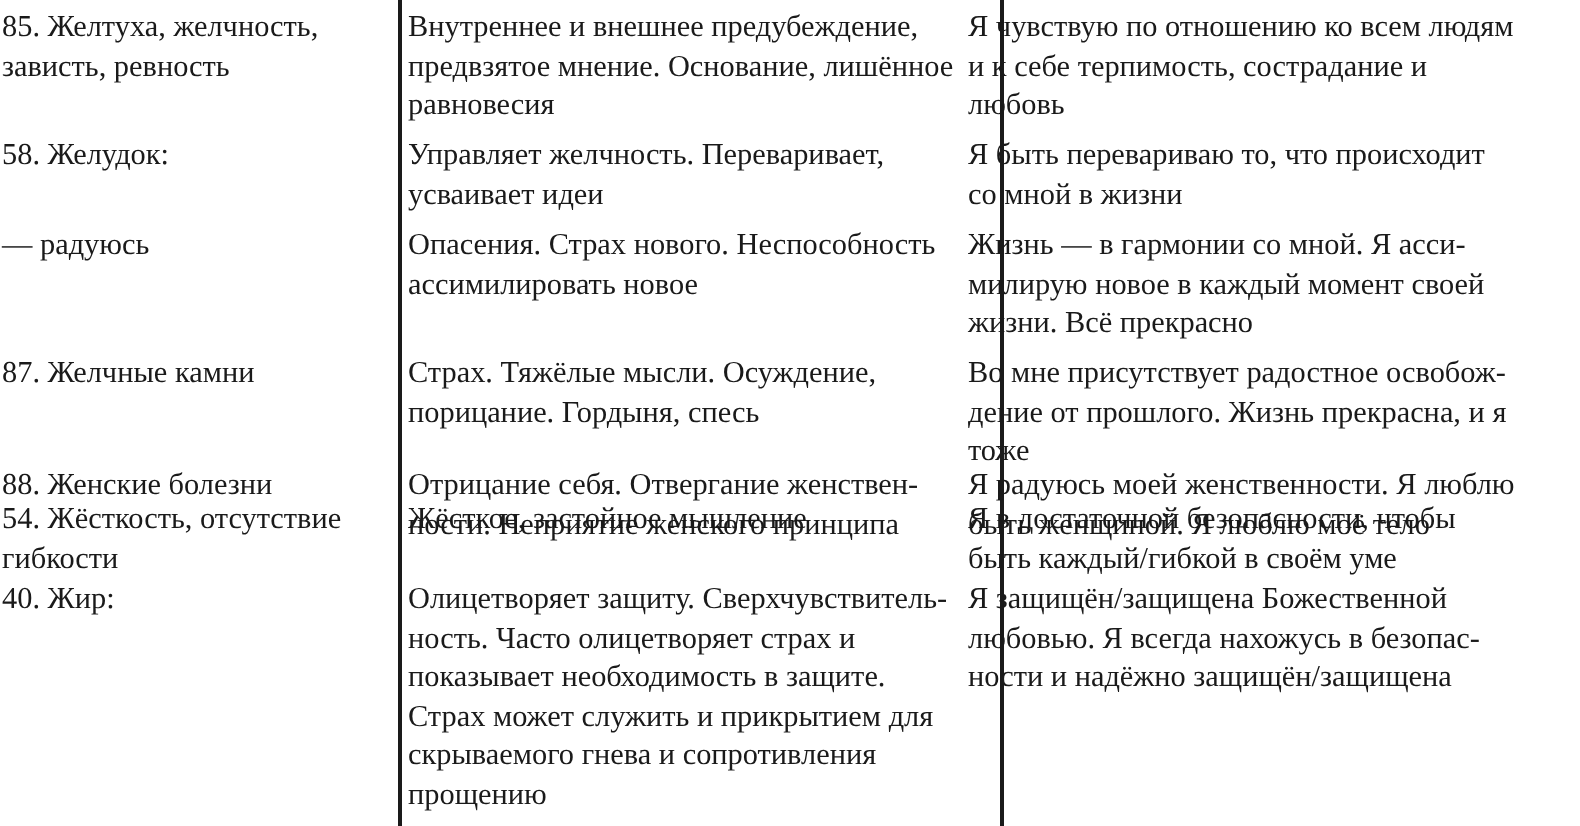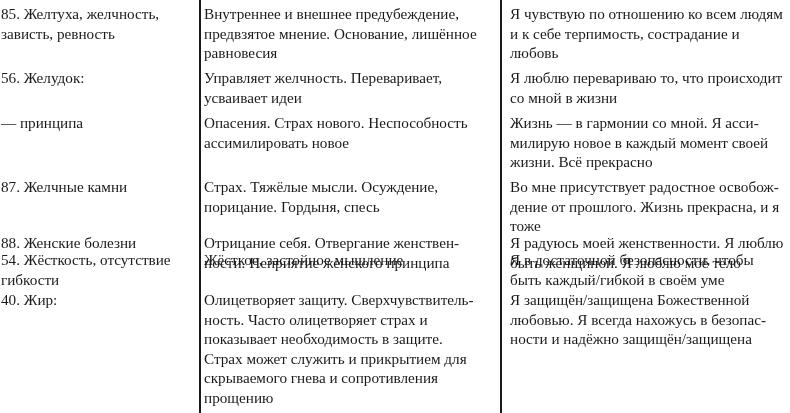--- a/index.html
+++ b/index.html
@@ -37,50 +37,50 @@
       width: 790px;
     }
     .cell {
       position: absolute;
       top: 0;
       line-height: 19.5px;
       white-space: pre-line;
     }
     .c1 { left: 1px; width: 196px; }
     .c2 { left: 204px; width: 284px; }
-    .c3 { left: 510px; width: 280px; }
+    .c3 { left: 484px; width: 280px; }
   </style>
 </head>
 <body>
 
 <div class="table">
   <div class="divider" style="left:199px;"></div>
   <div class="divider" style="left:500px;"></div>
 
   <div class="row" style="top:4px;">
     <div class="cell c1">85. Желтуха, желчность,
 зависть, ревность</div>
     <div class="cell c2">Внутреннее и внешнее предубеждение,
 предвзятое мнение. Основание, лишённое
 равновесия</div>
     <div class="cell c3">Я чувствую по отношению ко всем людям
 и к себе терпимость, сострадание и
 любовь</div>
   </div>
 
   <div class="row" style="top:68px;">
-    <div class="cell c1">56. Желудок:</div>
+    <div class="cell c1">58. Желудок:</div>
     <div class="cell c2">Управляет желчность. Переваривает,
 усваивает идеи</div>
-    <div class="cell c3">Я люблю перевариваю то, что происходит
+    <div class="cell c3">Я быть перевариваю то, что происходит
 со мной в жизни</div>
   </div>
 
   <div class="row" style="top:113px;">
-    <div class="cell c1">— принципа</div>
+    <div class="cell c1">— радуюсь</div>
     <div class="cell c2">Опасения. Страх нового. Неспособность
 ассимилировать новое</div>
     <div class="cell c3">Жизнь — в гармонии со мной. Я асси-
 милирую новое в каждый момент своей
 жизни. Всё прекрасно</div>
   </div>
 
   <div class="row" style="top:177px;">
     <div class="cell c1">87. Желчные камни</div>
     <div class="cell c2">Страх. Тяжёлые мысли. Осуждение,

